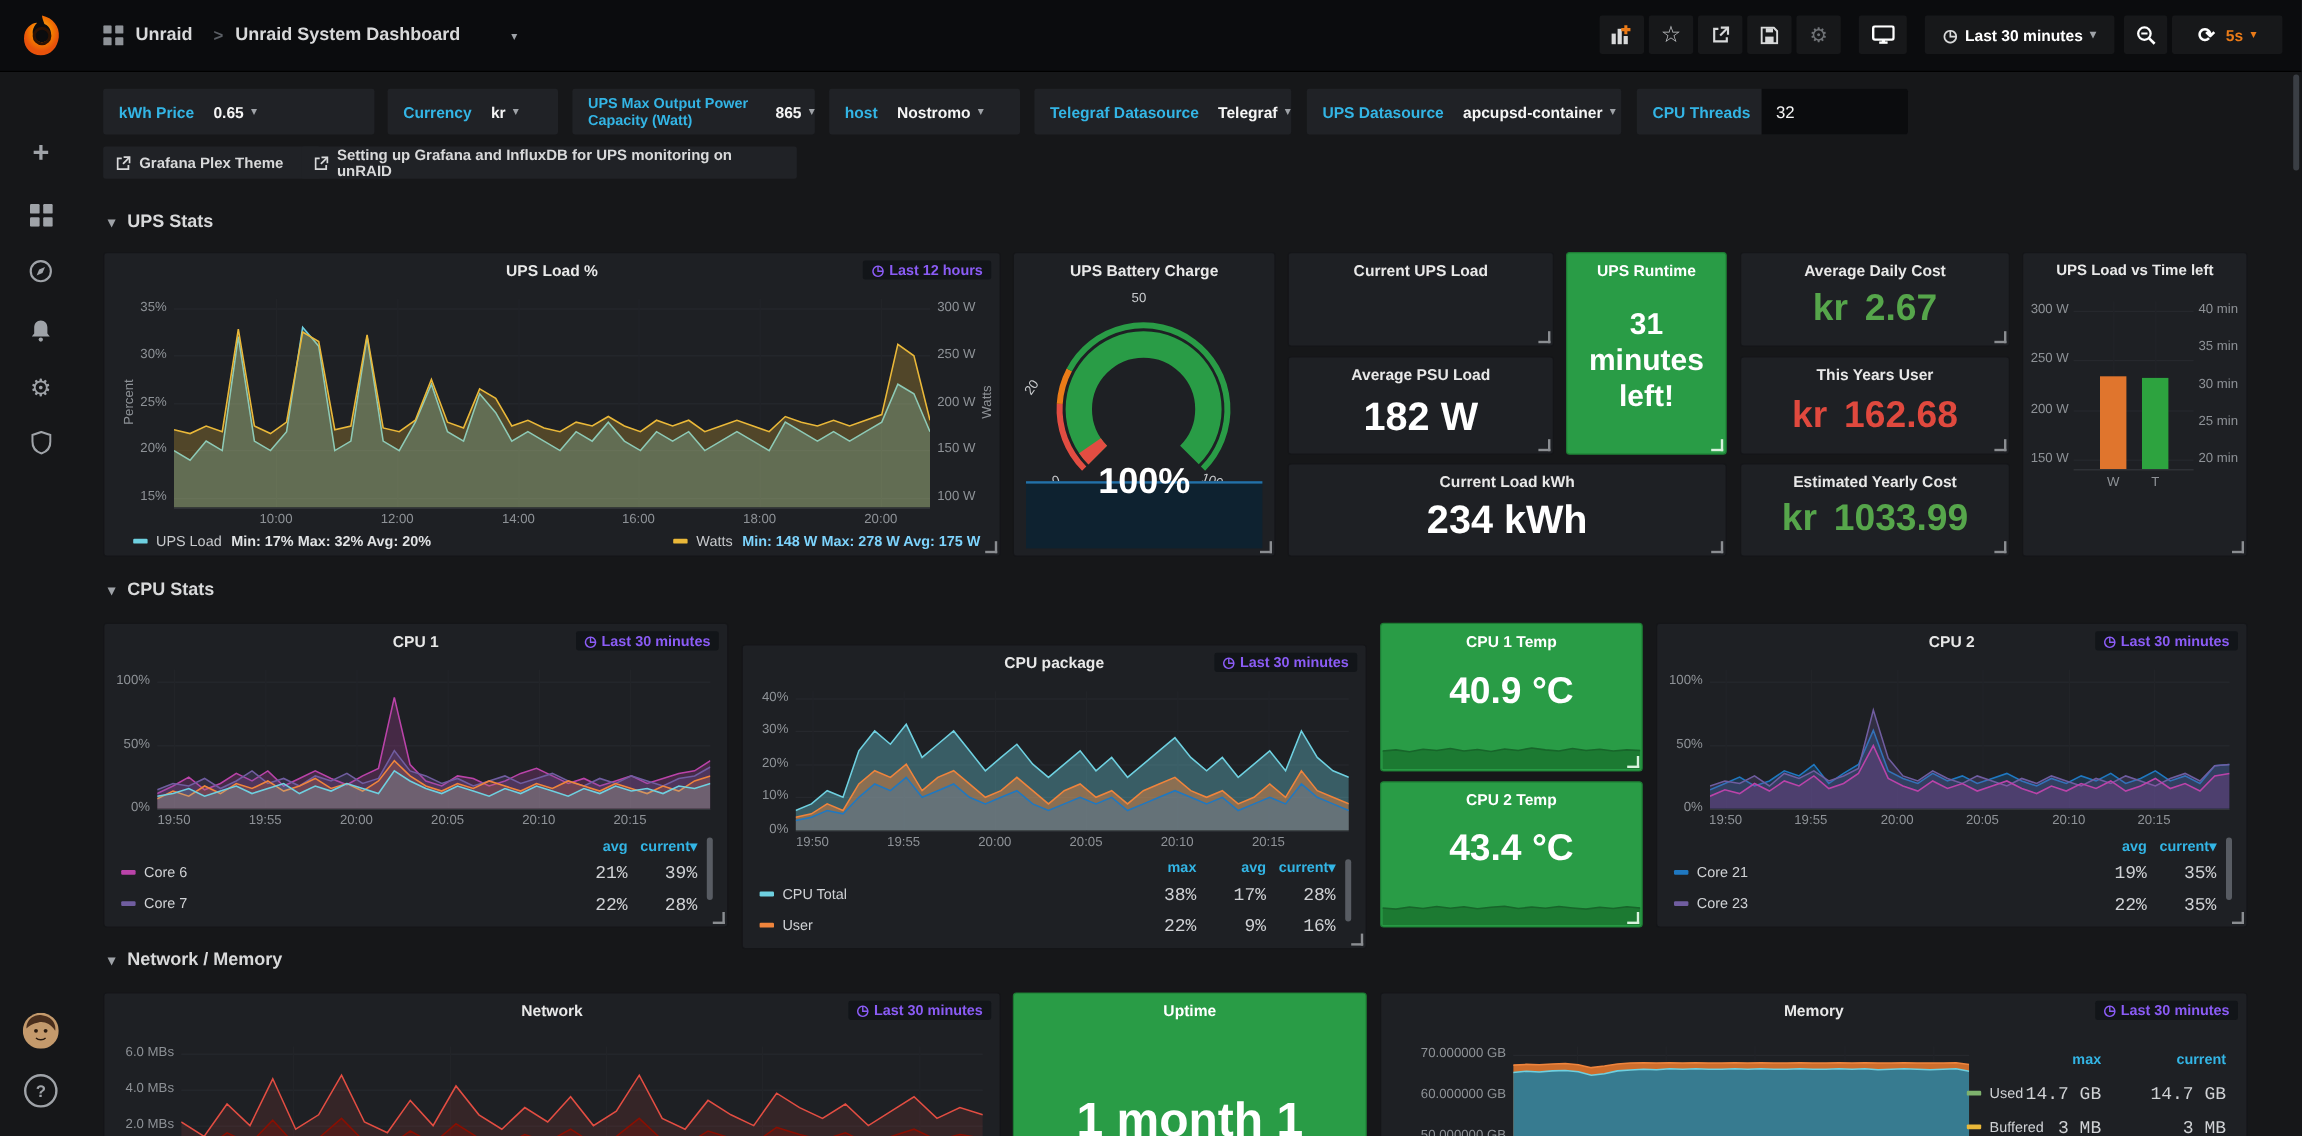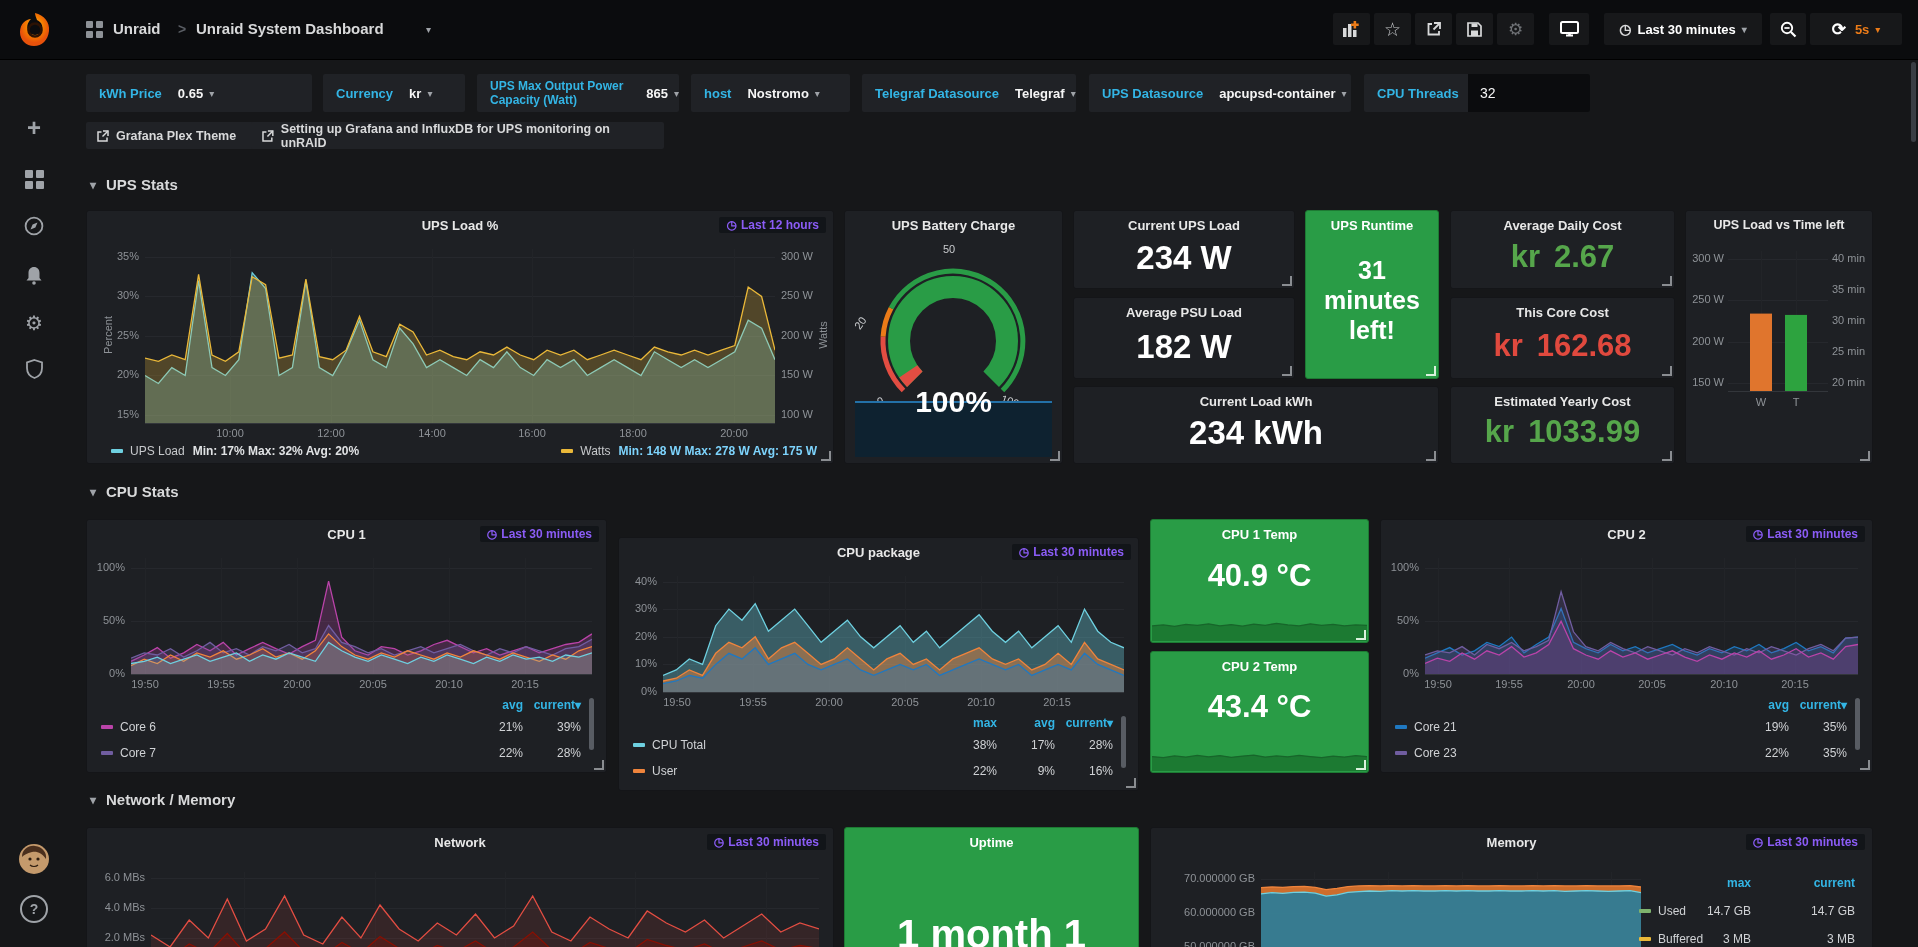--- a/index.html
+++ b/index.html
@@ -34,21 +34,21 @@
   .axline{position:absolute;height:1px;background:#33363b;}
   .tick{position:absolute;font-size:11px;color:#8e9297;}
   .tr{text-align:right;}
   .tc{transform:translateX(-50%);}
   .ylab{position:absolute;font-size:11px;color:#8e9297;transform:rotate(-90deg);transform-origin:center;}
   .statval{position:absolute;left:0;right:0;text-align:center;font-weight:700;color:#fff;}
   .costrow{position:absolute;left:0;right:0;display:flex;justify-content:center;align-items:baseline;gap:14px;font-weight:700;}
   .legitem{display:flex;align-items:center;font-size:12px;color:#c7c9cc;}
   .sw{display:inline-block;width:12px;height:4px;border-radius:1px;margin-right:7px;}
   .lh{position:absolute;color:#33b5e5;font-size:12px;font-weight:700;}
-  .lv{position:absolute;color:#d0d2d5;font-size:12px;}
+  .lv{position:absolute;color:#d0d2d5;font-size:15px;font-family:Liberation Mono, monospace;}
   .lname{position:absolute;display:flex;align-items:center;color:#d0d2d5;font-size:12px;}
   .lscroll{position:absolute;width:5px;border-radius:3px;background:#585c63;}
   .rsz{position:absolute;right:2px;bottom:2px;width:8px;height:8px;border-right:2px solid #8a8d91;border-bottom:2px solid #8a8d91;}
   .gband{position:absolute;background:#0e2230;border-top:2px solid #2371a8;}
 </style>
 </head>
 <body>
 
 <div id="stage">
 
@@ -311,21 +311,20 @@
     <span class="tick" style="left:9px;top:106px;transform:rotate(-55deg);color:#c9cbce;">20</span>
     <span class="tick" style="left:98px;top:32px;color:#c9cbce;">50</span>
     <span class="tick" style="left:156px;top:184px;transform:rotate(18deg);color:#c9cbce;">100</span>
     <div class="gband" style="left:10px;right:10px;top:190px;height:54px;"></div>
     <div class="statval" style="top:174px;font-size:30px;">100%</div>
     <div class="rsz"></div>
   </div>
 
   <div class="panel" style="left:1073px;top:210px;width:220px;height:77px;">
     <div class="ptitle">Current UPS Load</div>
-    <div class="statval" style="top:28px;font-size:33px;">234 W</div>
     <div class="rsz"></div>
   </div>
   <div class="panel" style="left:1073px;top:297px;width:220px;height:80px;">
     <div class="ptitle">Average PSU Load</div>
     <div class="statval" style="top:30px;font-size:33px;">182 W</div>
     <div class="rsz"></div>
   </div>
   <div class="panel green" style="left:1305px;top:210px;width:132px;height:167px;">
     <div class="ptitle" style="color:#fff;">UPS Runtime</div>
     <div class="statval" style="top:44px;font-size:25px;line-height:1.2;padding:0 10px;">31 minutes left!</div>
@@ -333,21 +332,21 @@
   </div>
   <div class="panel" style="left:1450px;top:210px;width:223px;height:77px;">
     <div class="ptitle">Average Daily Cost</div>
     <div class="costrow" style="top: 28px; font-size: 31px; color: rgb(86, 166, 75);">
       <span>kr</span>
         <span>2.67</span>
     </div>
     <div class="rsz"></div>
   </div>
   <div class="panel" style="left:1450px;top:297px;width:223px;height:80px;">
-    <div class="ptitle">This Core Cost</div>
+    <div class="ptitle">This Years User</div>
     <div class="costrow" style="top: 30px; font-size: 31px; color: rgb(224, 73, 62);">
       <span>kr</span>
         <span>162.68</span>
     </div>
     <div class="rsz"></div>
   </div>
   <div class="panel" style="left:1073px;top:386px;width:364px;height:76px;">
     <div class="ptitle">Current Load kWh</div>
     <div class="statval" style="top:27px;font-size:33px;">234 kWh</div>
     <div class="rsz"></div>

